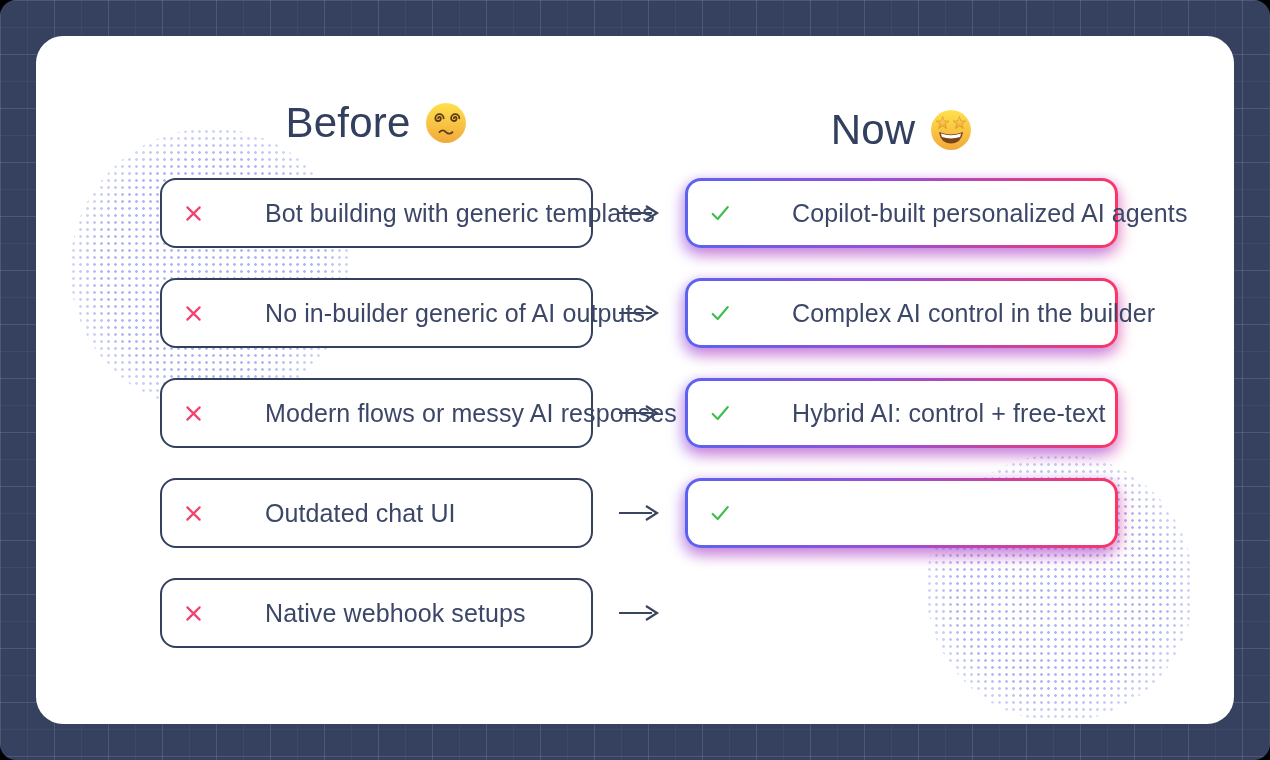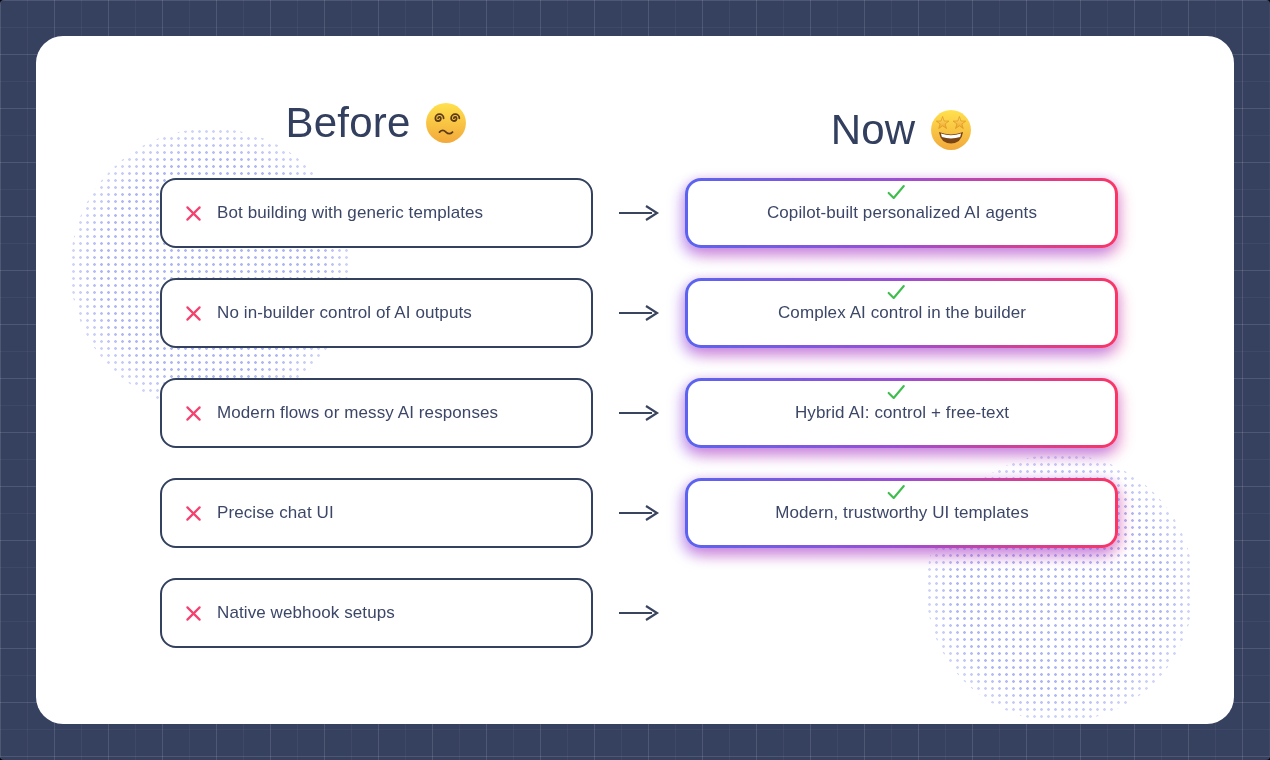--- a/index.html
+++ b/index.html
@@ -3,21 +3,21 @@
 <meta charset="utf-8">
 <style>
   * { margin:0; padding:0; box-sizing:border-box; }
   html,body { background:#000; }
   body {
     width:1270px; height:760px; overflow:hidden;
     font-family:"Liberation Sans","DejaVu Sans",sans-serif;
   }
   .viewport {
     position:relative; width:1270px; height:760px;
-    border-radius:4px; overflow:hidden;
+    border-radius:16px; overflow:hidden;
     background-color:#364160;
     background-image:
       linear-gradient(rgba(255,255,255,0.08) 1px, transparent 1px),
       linear-gradient(90deg, rgba(255,255,255,0.08) 1px, transparent 1px),
       linear-gradient(rgba(255,255,255,0.045) 1px, transparent 1px),
       linear-gradient(90deg, rgba(255,255,255,0.045) 1px, transparent 1px);
     background-size:54px 54px, 54px 54px, 27px 27px, 27px 27px;
   }
   .card {
     position:absolute; left:36px; top:36px; right:36px; bottom:36px;
@@ -62,25 +62,24 @@
   .before-box { border:2px solid #33405E; }
   .now-box {
     border:3px solid transparent;
     background:
       linear-gradient(#fff,#fff) padding-box,
       linear-gradient(90deg,#5A63F0 0%, #9A4FD4 48%, #FB3566 100%) border-box;
     box-shadow:
       -4px 7px 14px rgba(128,62,235,0.40),
        4px 7px 14px rgba(234,46,135,0.33),
        0 -2px 8px rgba(150,70,230,0.12);
-    flex-direction: column;
   }
   .box .icon { flex:0 0 auto; margin-right:13px; display:flex; }
   .box .label {
-    font-size:17px; color:#3C4768; letter-spacing:0.1px; white-space:nowrap;
+    font-size:25px; color:#3C4768; letter-spacing:0.1px; white-space:nowrap;margin-left:48px;
   }
   .arrow-cell { display:flex; align-items:center; justify-content:center; }
 </style>
 </head>
 <body>
 
 <svg width="0" height="0" style="position:absolute">
   <defs>
     <linearGradient id="faceGrad" x1="0" y1="0" x2="0" y2="1">
       <stop offset="0" stop-color="#FFE14D"></stop>
@@ -156,21 +155,21 @@
 
       <div class="box before-box">
         <span class="icon">
           <svg width="21" height="21" viewBox="0 0 24 24">
               <g stroke="#F6406E" stroke-width="2.5" stroke-linecap="round">
                 <line x1="5" y1="5" x2="19" y2="19"></line>
                 <line x1="19" y1="5" x2="5" y2="19"></line>
               </g>
             </svg>
         </span>
-        <span class="label">No in-builder control of AI outputs</span>
+        <span class="label">No in-builder generic of AI outputs</span>
       </div>
       <div class="arrow-cell">
         <svg width="42" height="22" viewBox="0 0 42 22">
             <g stroke="#39455F" fill="none">
               <line x1="1" y1="11" x2="34" y2="11" stroke-width="1.8"></line>
               <path d="M28 4 L39 11 L28 18" stroke-width="2.2"></path>
             </g>
           </svg>
       </div>
       <div class="box now-box">
@@ -212,37 +211,36 @@
 
       <div class="box before-box">
         <span class="icon">
           <svg width="21" height="21" viewBox="0 0 24 24">
               <g stroke="#F6406E" stroke-width="2.5" stroke-linecap="round">
                 <line x1="5" y1="5" x2="19" y2="19"></line>
                 <line x1="19" y1="5" x2="5" y2="19"></line>
               </g>
             </svg>
         </span>
-        <span class="label">Precise chat UI</span>
-      </div>
-      <div class="arrow-cell">
-        <svg width="42" height="22" viewBox="0 0 42 22">
-            <g stroke="#39455F" fill="none">
-              <line x1="1" y1="11" x2="34" y2="11" stroke-width="1.8"></line>
-              <path d="M28 4 L39 11 L28 18" stroke-width="2.2"></path>
-            </g>
-          </svg>
-      </div>
-      <div class="box now-box">
-        <span class="icon">
-          <svg width="22" height="22" viewBox="0 0 24 24">
-              <polyline points="4,13 9.5,18.5 20.5,5.5" fill="none" stroke="#3FBD4E" stroke-width="2.3" stroke-linecap="round" stroke-linejoin="round"></polyline>
-            </svg>
-        </span>
-        <span class="label">Modern, trustworthy UI templates</span>
+        <span class="label">Outdated chat UI</span>
+      </div>
+      <div class="arrow-cell">
+        <svg width="42" height="22" viewBox="0 0 42 22">
+            <g stroke="#39455F" fill="none">
+              <line x1="1" y1="11" x2="34" y2="11" stroke-width="1.8"></line>
+              <path d="M28 4 L39 11 L28 18" stroke-width="2.2"></path>
+            </g>
+          </svg>
+      </div>
+      <div class="box now-box">
+        <span class="icon">
+          <svg width="22" height="22" viewBox="0 0 24 24">
+              <polyline points="4,13 9.5,18.5 20.5,5.5" fill="none" stroke="#3FBD4E" stroke-width="2.3" stroke-linecap="round" stroke-linejoin="round"></polyline>
+            </svg>
+        </span>
       </div>
 
       <div class="box before-box">
         <span class="icon">
           <svg width="21" height="21" viewBox="0 0 24 24">
               <g stroke="#F6406E" stroke-width="2.5" stroke-linecap="round">
                 <line x1="5" y1="5" x2="19" y2="19"></line>
                 <line x1="19" y1="5" x2="5" y2="19"></line>
               </g>
             </svg>

